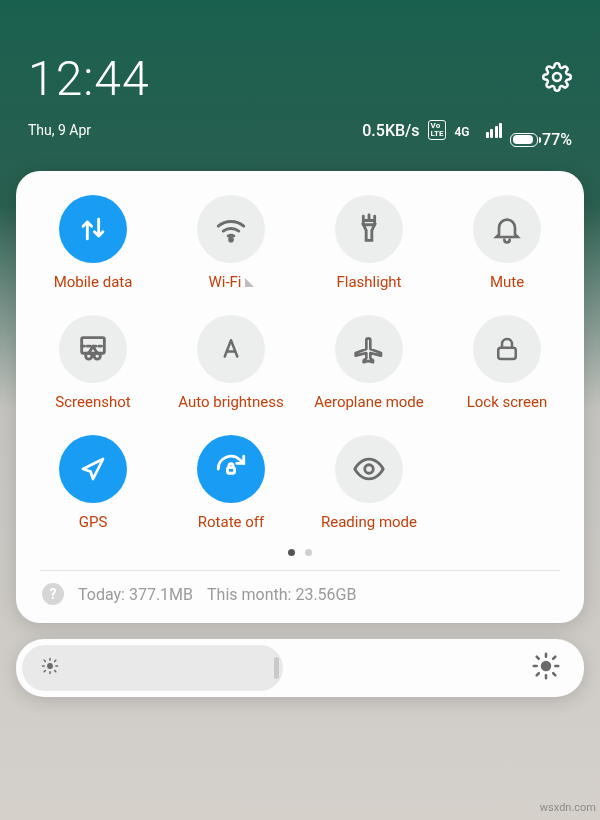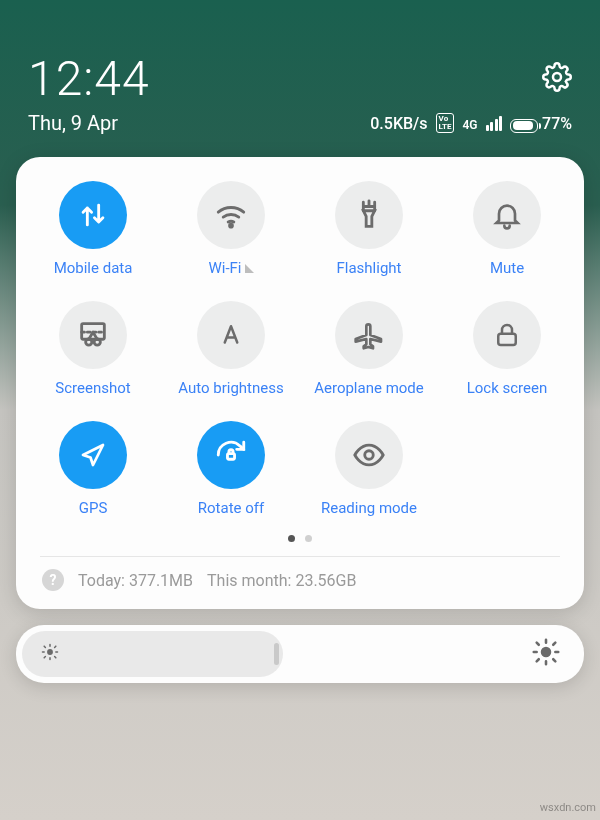--- a/index.html
+++ b/index.html
@@ -20,30 +20,30 @@
       align-items: center;
     }
     .time { font-size: 48px; font-weight: 300; letter-spacing: 1px; }
     .gear { cursor: pointer; }
     .status-row {
       display: flex;
       justify-content: space-between;
       align-items: center;
       margin-top: 4px;
     }
-    .date { font-size: 20px; font-weight: 400; }
+    .date { font-size: 14px; font-weight: 400; }
     .status-icons { display: flex; align-items: center; gap: 8px; font-size: 16px; }
     .status-icons .kbs { font-weight: 500; }
     .volte { border: 1.5px solid #fff; border-radius: 3px; font-size: 8px; font-weight: 700; padding: 1px 2px; line-height: 1; }
-    .signal-4g { display: flex; align-items: flex-end; gap: 8px; }
+    .signal-4g { display: flex; align-items: flex-end; gap: 16px; }
     .sig4g { font-size: 12px; font-weight: 600; line-height: 1; }
     .bars { display: flex; align-items: flex-end; gap: 1.5px; }
     .bar { width: 3px; background: #fff; border-radius: 1px; }
     .b1{height:6px}.b2{height:9px}.b3{height:12px}.b4{height:15px}
-    .battery { display: flex; align-items: flex-end; gap: 4px; }
+    .battery { display: flex; align-items: center; gap: 4px; margin-top: 19px; }
     .batt-icon { width: 28px; height: 14px; border: 1.5px solid #fff; border-radius: 6px; position: relative; }
     .batt-icon::after { content:''; position:absolute; right:-4px; top:3px; width:2.5px; height:6px; background:#fff; border-radius:0 2px 2px 0; }
     .batt-fill { position:absolute; left:1.5px; top:1.5px; bottom:1.5px; width:77%; background:#fff; border-radius:4px; }
     .batt-pct { font-weight: 500; }
     
     .qs-panel {
       margin: 12px 16px 0 16px;
       background: #fdfdfd;
       border-radius: 24px;
       padding: 24px 8px 14px 8px;
@@ -65,21 +65,21 @@
     .qs-circle {
       width: 68px; height: 68px;
       border-radius: 50%;
       background: #eceded;
       display: flex;
       align-items: center;
       justify-content: center;
       color: #6c6c6c;
     }
     .qs-circle.active { background: #189cf4; color: #fff; }
-    .qs-label { font-size: 15px; color: #3b82f6; text-align: center; white-space: nowrap; display: flex; align-items: center; gap: 3px; }
+    .qs-label { font-size: 15px; color: #c2410c; text-align: center; white-space: nowrap; display: flex; align-items: center; gap: 3px; }
     .qs-label .tri { width: 0; height: 0; border-left: 9px solid #bdbdbd; border-top: 9px solid transparent; }
     
     .page-dots { display: flex; justify-content: center; gap: 10px; margin: 18px 0 14px 0; }
     .dot { width: 7px; height: 7px; border-radius: 50%; background: #d0d0d0; }
     .dot.active { background: #555; }
     
     .divider { height: 1px; background: #e6e6e6; margin: 0 16px; }
     
     .usage-row {
       display: flex;

